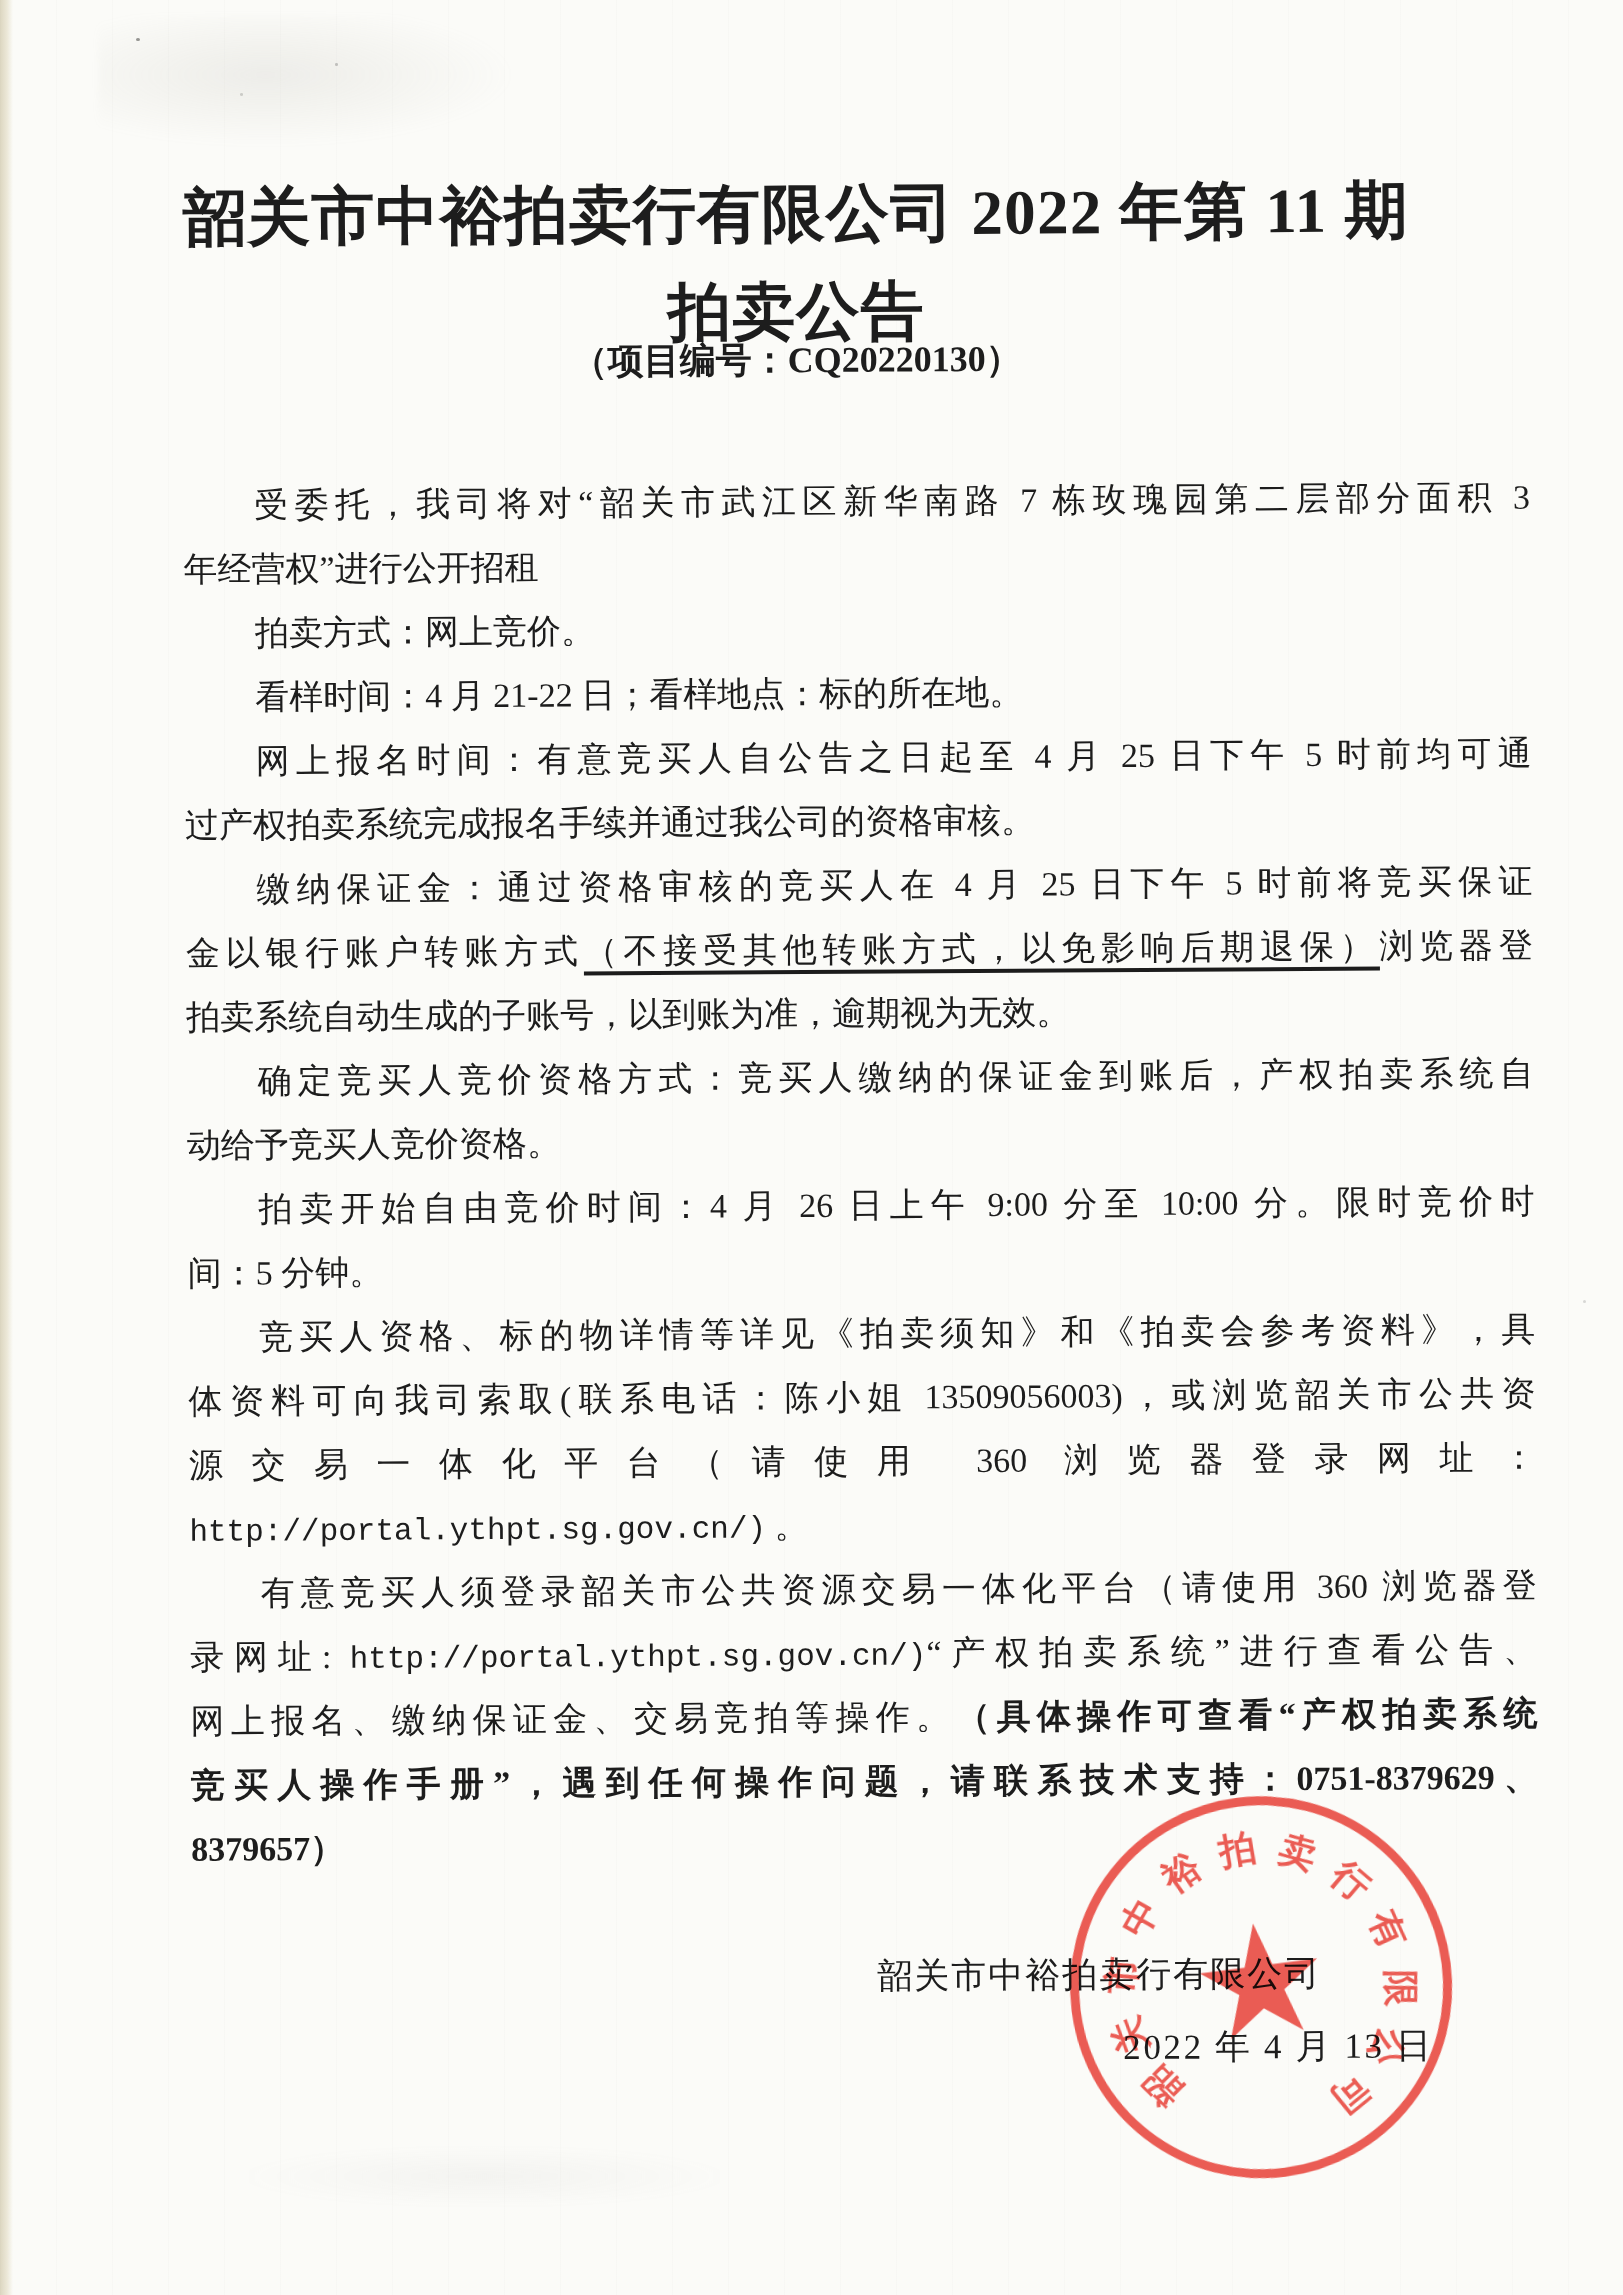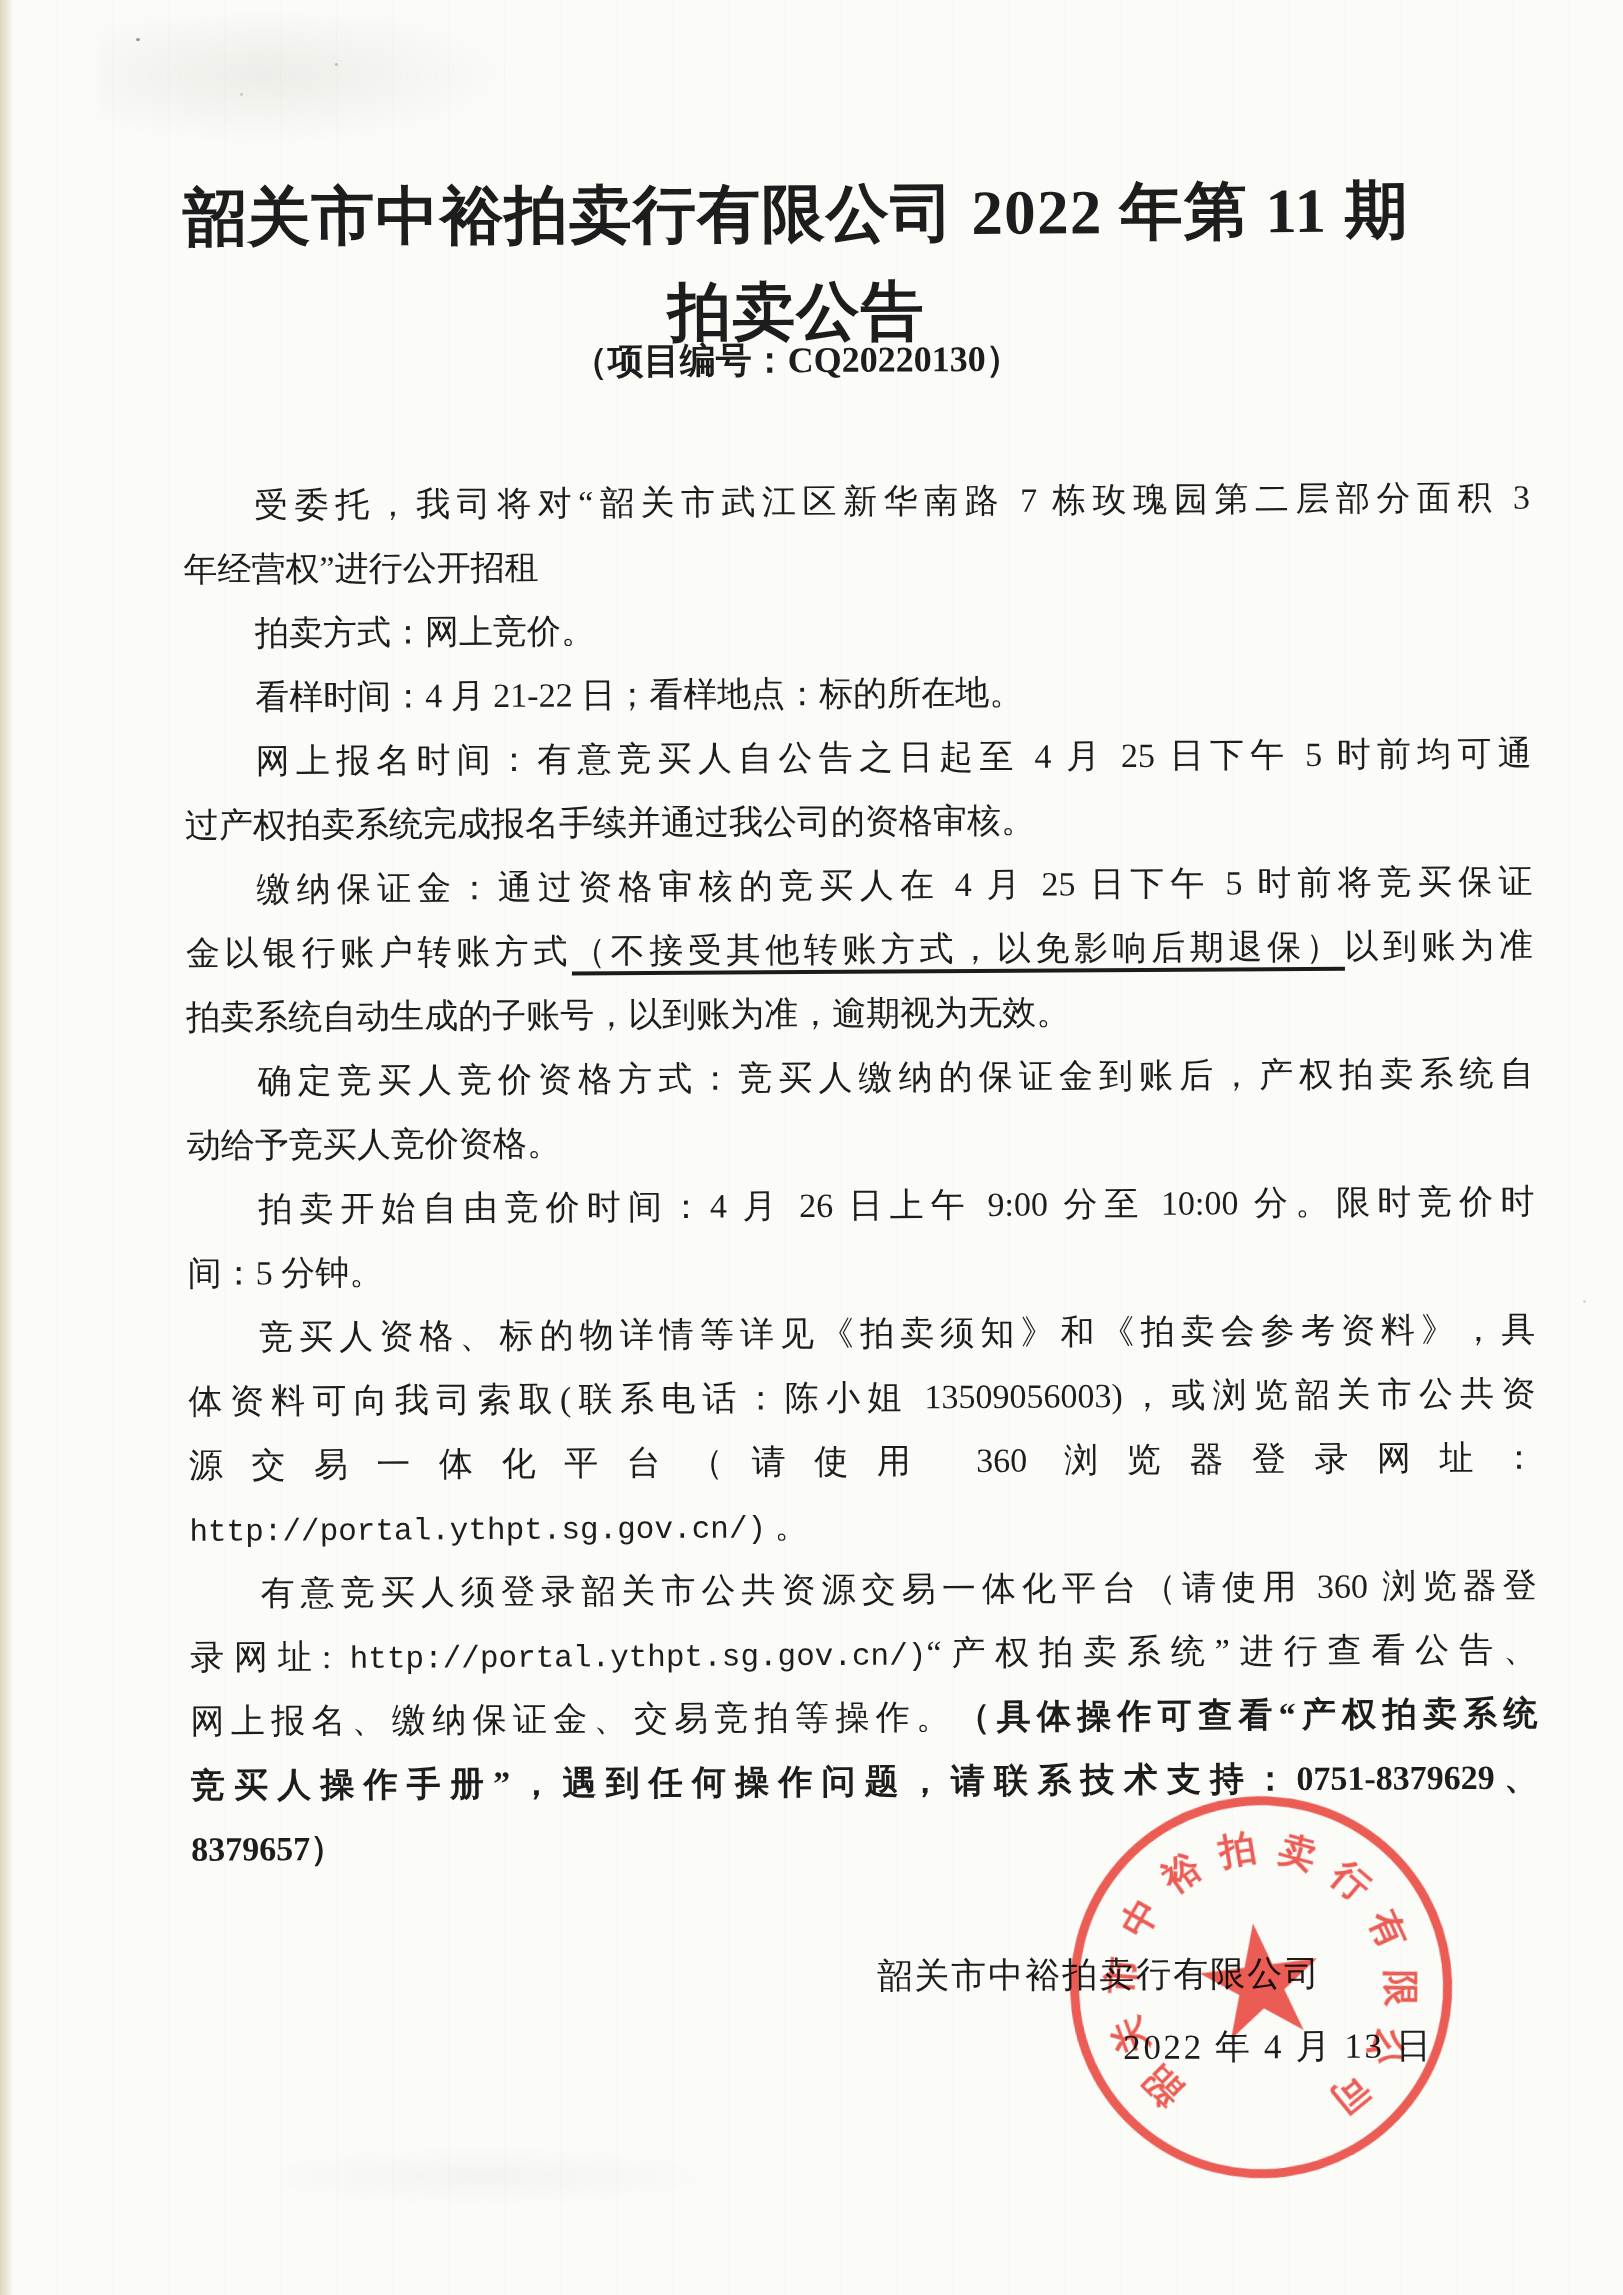--- a/index.html
+++ b/index.html
@@ -78,21 +78,21 @@
     <div class="subtitle">（项目编号：CQ20220130）</div>
 
     <div class="doc-body">
       <div class="bline full indent">受委托，我司将对“韶关市武江区新华南路 7 栋玫瑰园第二层部分面积 3</div>
       <div class="bline end">年经营权”进行公开招租</div>
       <div class="bline end indent">拍卖方式：网上竞价。</div>
       <div class="bline end indent">看样时间：4 月 21-22 日；看样地点：标的所在地。</div>
       <div class="bline full indent">网上报名时间：有意竞买人自公告之日起至 4 月 25 日下午 5 时前均可通</div>
       <div class="bline end">过产权拍卖系统完成报名手续并通过我公司的资格审核。</div>
       <div class="bline full indent">缴纳保证金：通过资格审核的竞买人在 4 月 25 日下午 5 时前将竞买保证</div>
-      <div class="bline full"><span>金以银行账户转账方式</span><span class="u">（不接受其他转账方式，以免影响后期退保）</span><span>以到账为准</span></div>
+      <div class="bline full"><span>金以银行账户转账方式</span><span class="u">（不接受其他转账方式，以免影响后期退保）</span><span>浏览器登</span></div>
       <div class="bline end">拍卖系统自动生成的子账号，以到账为准，逾期视为无效。</div>
       <div class="bline full indent">确定竞买人竞价资格方式：竞买人缴纳的保证金到账后，产权拍卖系统自</div>
       <div class="bline end">动给予竞买人竞价资格。</div>
       <div class="bline full indent">拍卖开始自由竞价时间：4 月 26 日上午 9:00 分至 10:00 分。限时竞价时</div>
       <div class="bline end">间：5 分钟。</div>
       <div class="bline full indent">竞买人资格、标的物详情等详见《拍卖须知》和《拍卖会参考资料》，具</div>
       <div class="bline full">体资料可向我司索取(联系电话：陈小姐 13509056003)，或浏览韶关市公共资</div>
       <div class="bline full">源交易一体化平台（请使用 360 浏览器登录网址：</div>
       <div class="bline end"><span class="mono">http://portal.ythpt.sg.gov.cn/)</span><span> 。</span></div>
       <div class="bline full indent">有意竞买人须登录韶关市公共资源交易一体化平台（请使用 360 浏览器登</div>

